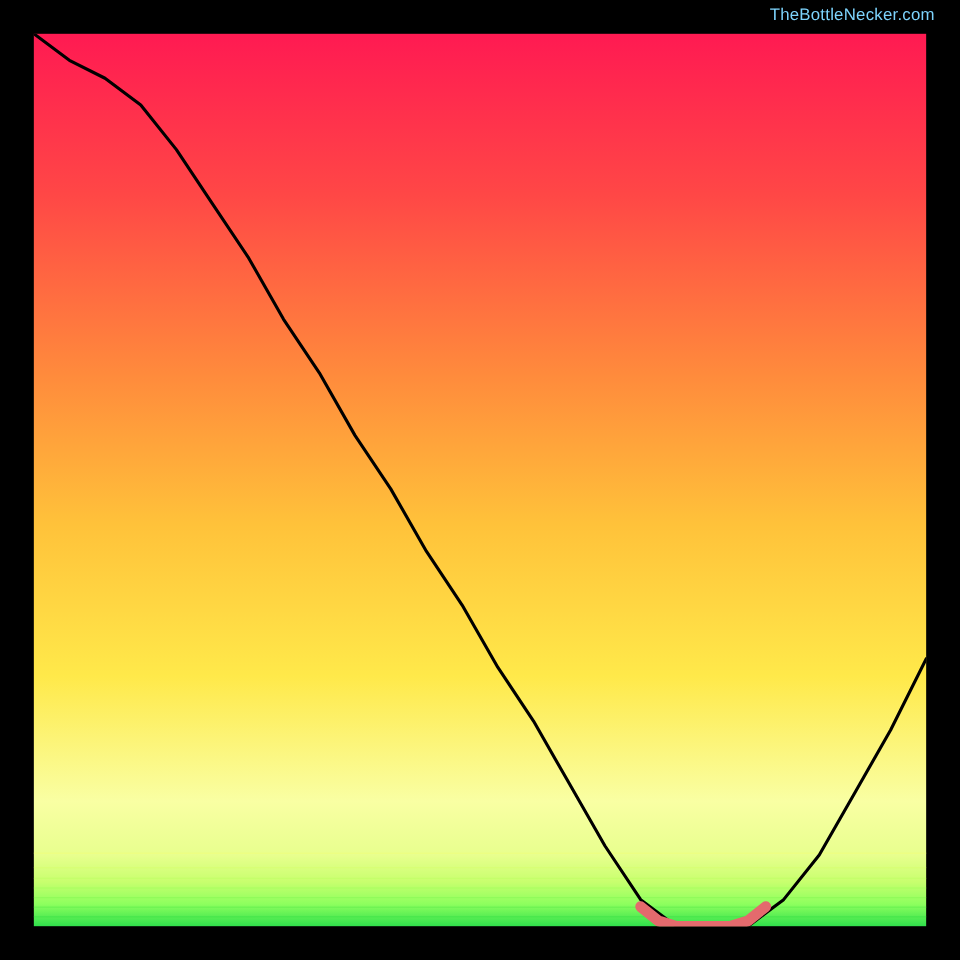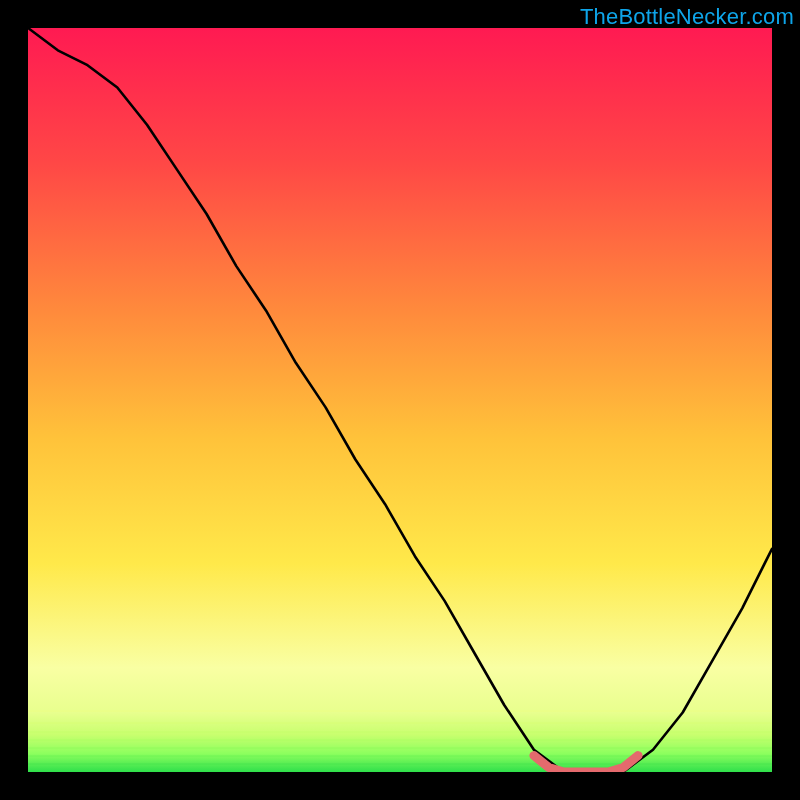--- a/index.html
+++ b/index.html
@@ -13,23 +13,23 @@
   }
   .stage {
     position: relative;
     width: 800px;
     height: 800px;
     background: #000;
   }
   .watermark {
     position: absolute;
     top: 4px;
-    right: 6px;
-    color: #0ea5e9;
-    font-size: 22px;
+    right: 21px;
+    color: #7dd3fc;
+    font-size: 14px;
     font-weight: 500;
     letter-spacing: 0.2px;
     z-index: 5;
   }
   .plot {
     position: absolute;
     left: 28px;
     top: 28px;
     width: 744px;
     height: 744px;

